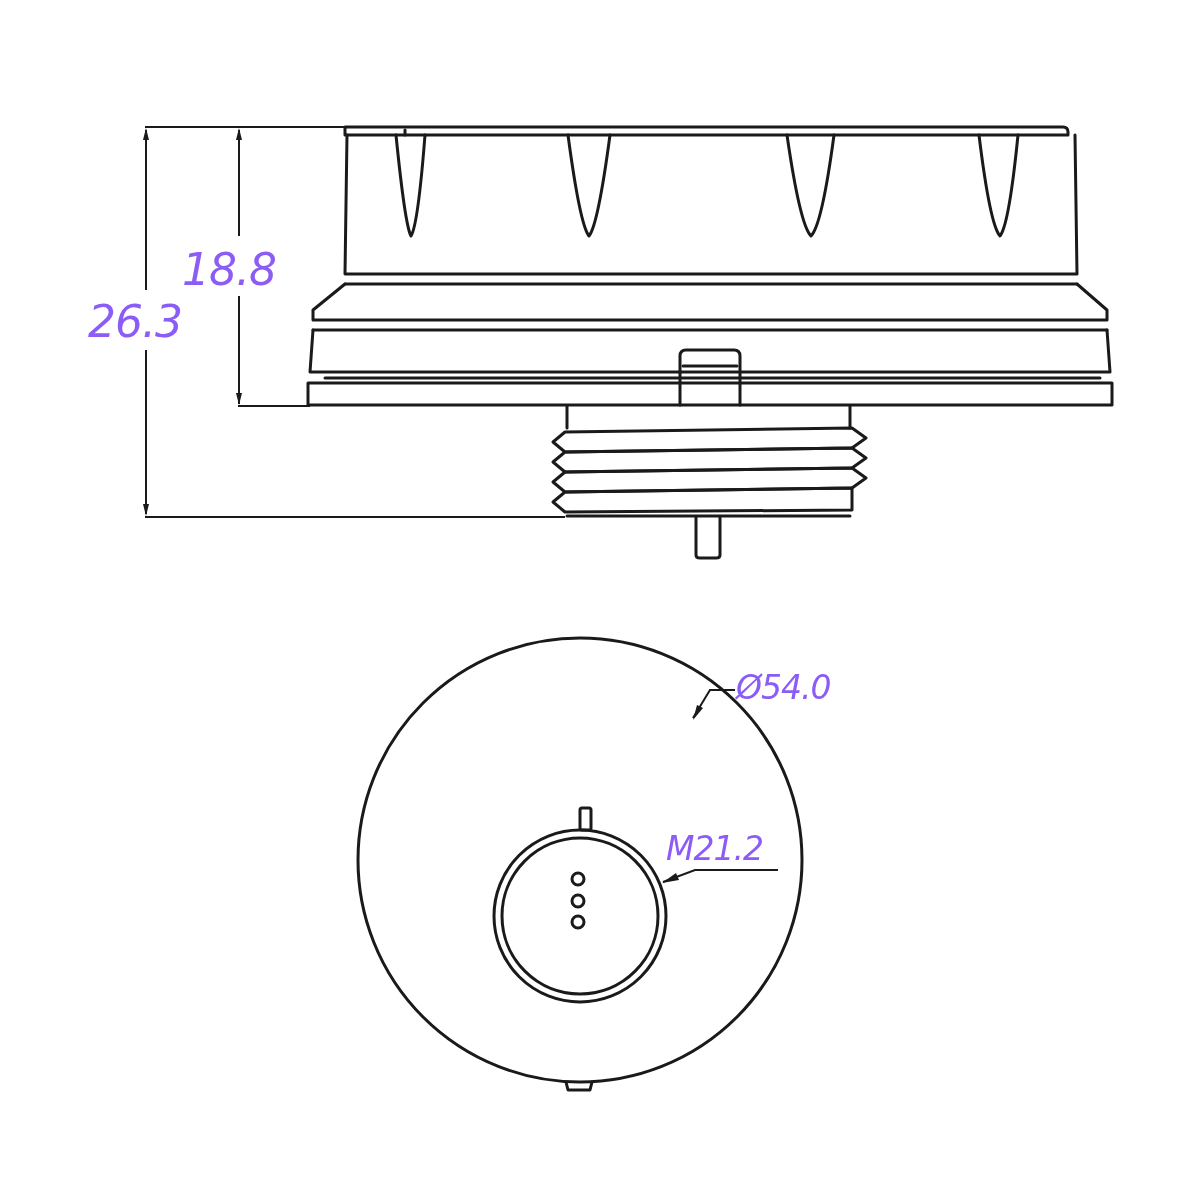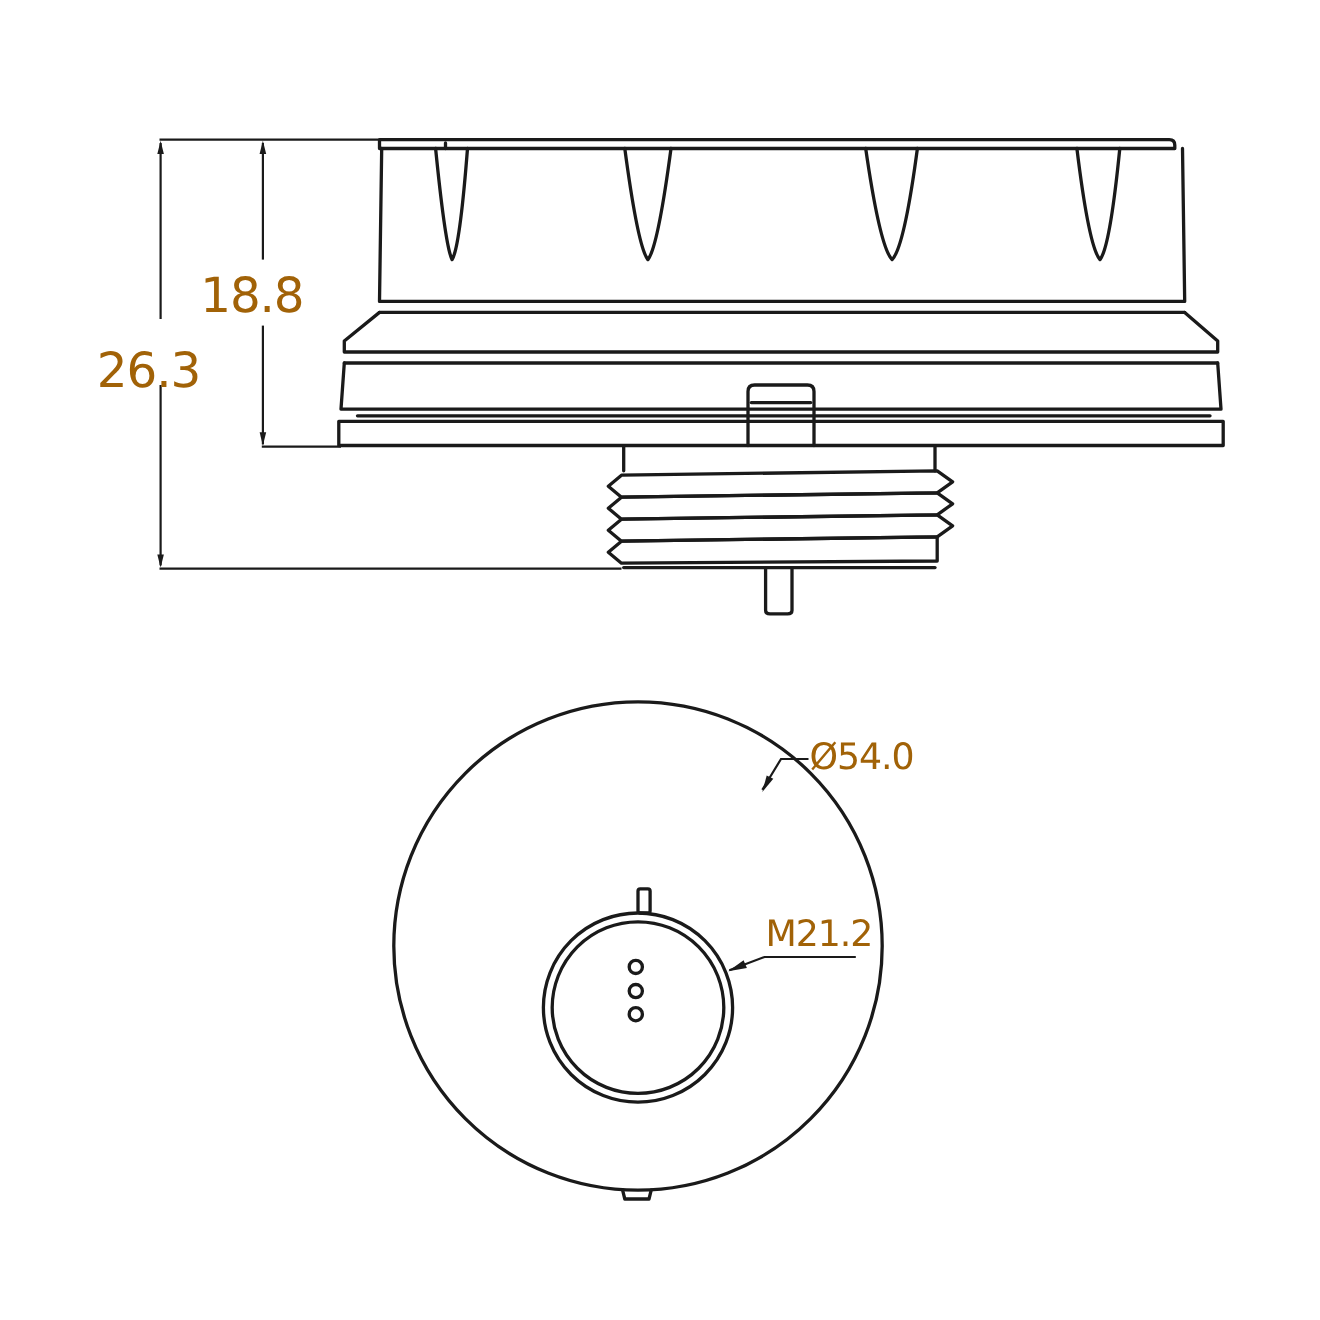--- a/index.html
+++ b/index.html
@@ -1,20 +1,20 @@
 <!DOCTYPE html>
 <html><head>
 <meta charset="utf-8">
 <style>
   html,body{margin:0;padding:0;background:#fff;}
   body{width:1200px;height:1200px;overflow:hidden;position:relative;font-family:"DejaVu Sans",sans-serif;}
   svg{position:absolute;left:0;top:0;}
   .ln{fill:none;stroke:#1a1a1a;stroke-width:3;stroke-linejoin:round;stroke-linecap:round;}
   .thin{fill:none;stroke:#1a1a1a;stroke-width:2;}
-  .lbl{position:absolute;color:#a16207;font-family:"DejaVu Sans",sans-serif;white-space:nowrap;line-height:1;}
+  .lbl{position:absolute;color:#8b5cf6;font-family:"DejaVu Sans",sans-serif;white-space:nowrap;line-height:1;font-style:italic;}
   .dim-big{font-size:44px;letter-spacing:-1px;}
   .dim-med{font-size:33px;letter-spacing:-1px;}
 </style>
 </head>
 <body>
 
 <svg width="1200" height="1200" viewBox="0 0 1200 1200">
 
   <g>
 
@@ -78,16 +78,16 @@
     <circle class="ln" cx="578" cy="901" r="6"></circle>
     <circle class="ln" cx="578" cy="922" r="6"></circle>
 
     <path class="thin" d="M693,718 L710,690 L735,690"></path>
     <polygon points="693,720 697,705 703,708" fill="#1a1a1a"></polygon>
     <path class="thin" d="M663,882 L695,870 L778,870"></path>
     <polygon points="662,883 676,873 679,880" fill="#1a1a1a"></polygon>
   </g>
 </svg>
 
-<div class="lbl dim-big" style="left:88px;top:300px;margin-top:16px;">26.3</div>
+<div class="lbl dim-big" style="left:88px;top:300px;">26.3</div>
 <div class="lbl dim-big" style="left:182px;top:248px;">18.8</div>
 <div class="lbl dim-med" style="left:736px;top:671px;">Ø54.0</div>
-<div class="lbl dim-med" style="left:666px;top:832px;margin-left:30px;">M21.2</div>
+<div class="lbl dim-med" style="left:666px;top:832px;">M21.2</div>
 
 </body></html>

